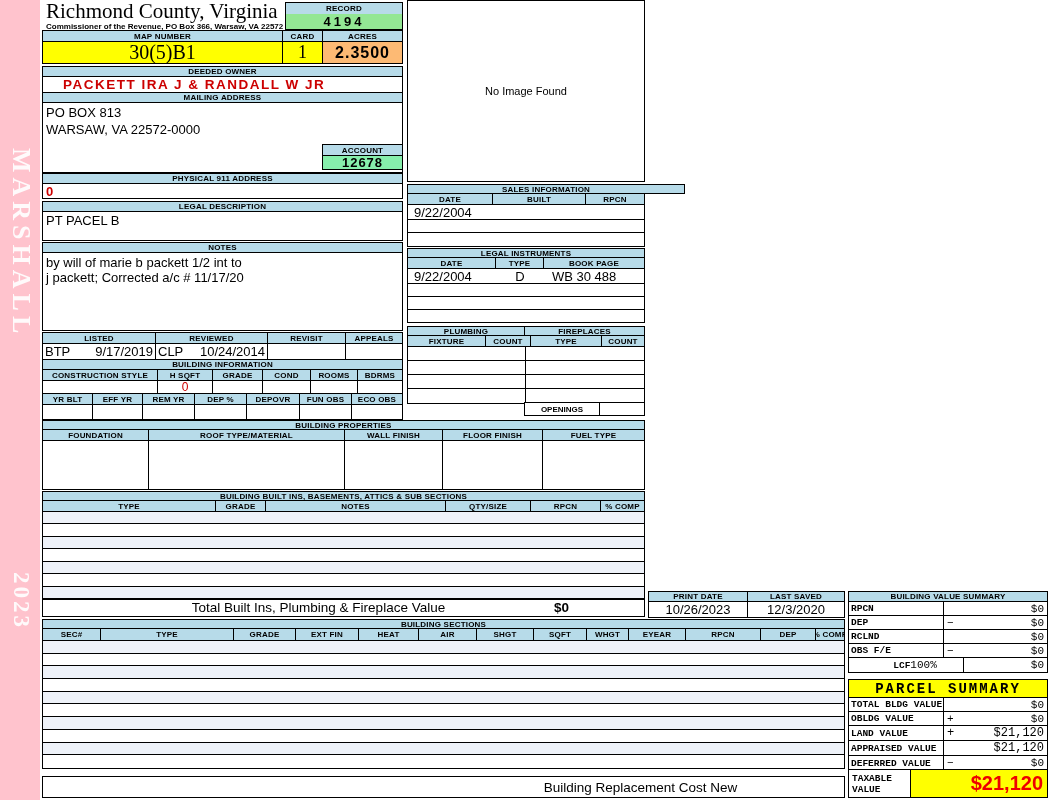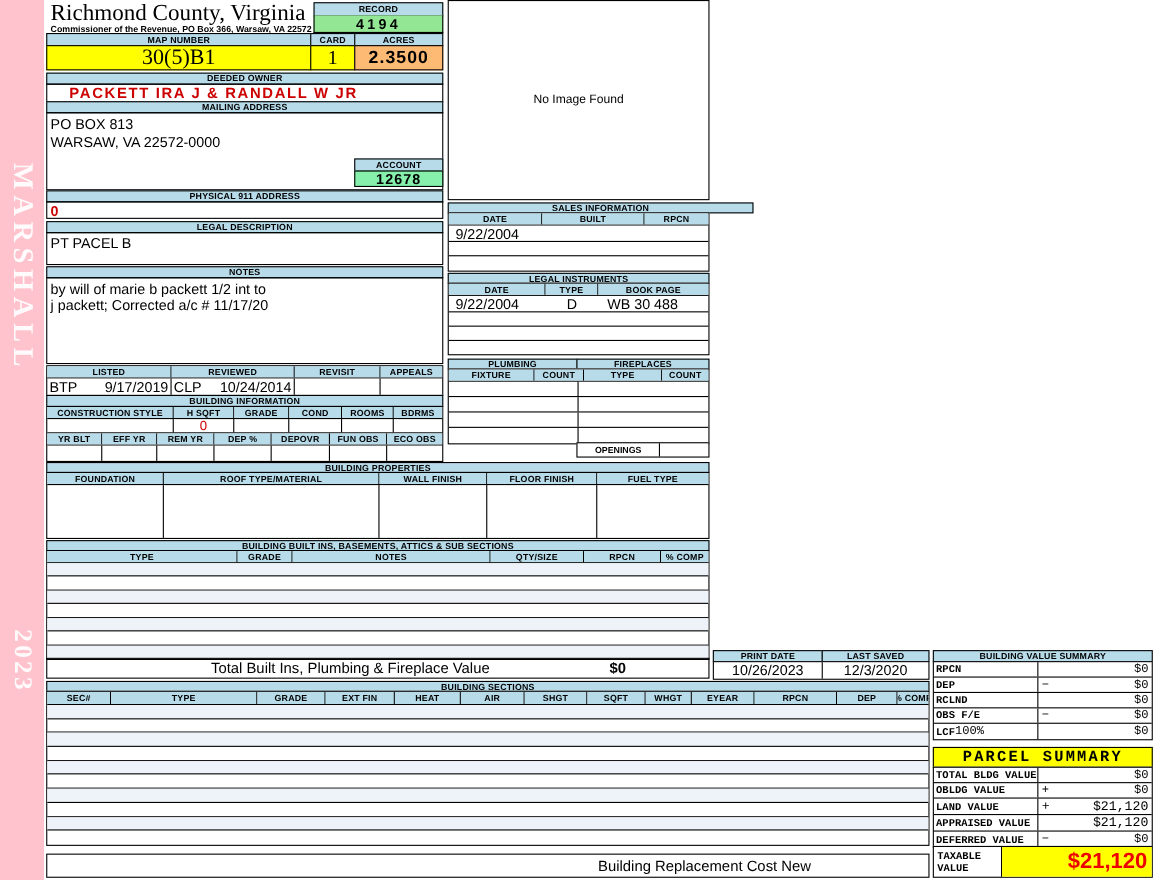--- a/index.html
+++ b/index.html
@@ -297,21 +297,21 @@
         </div>
     </div>
     <div class="row" style="height:14px;">
       <div class="vlabel" style="width:95px;">OBS F/E</div>
       <div class="vval">
           <span>−</span>
           <span>$0</span>
         </div>
     </div>
     <div class="row" style="height:14px;">
-      <div class="vlabel" style="width:95px;display:flex;justify-content:flex-start;padding-right:4px;">
+      <div class="vlabel" style="width:95px;display:flex;justify-content:center;padding-right:4px;margin-left:20px;">
         <span>LCF</span>
         <span style="font:11px 'Liberation Mono',monospace;">100%</span>
       </div>
       <div class="vval">
           <span></span>
           <span>$0</span>
         </div>
     </div>
   </div>
 

